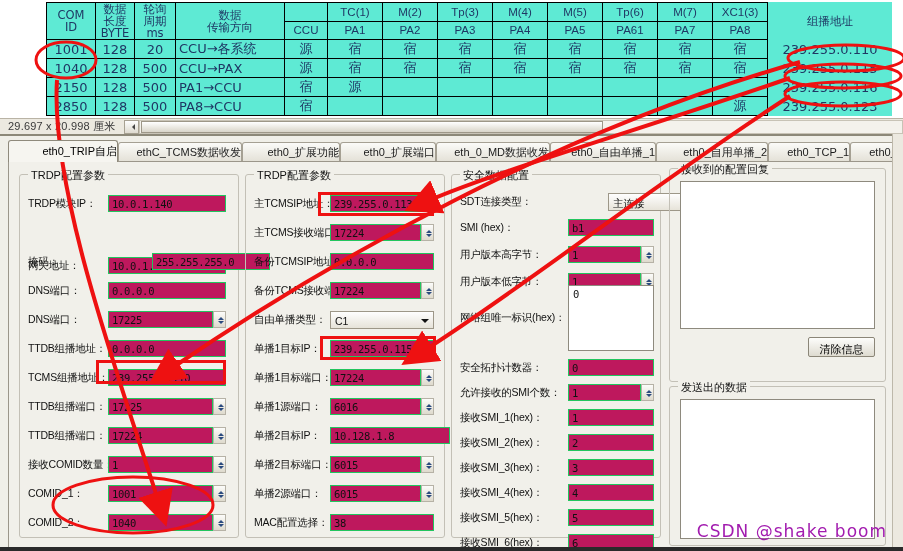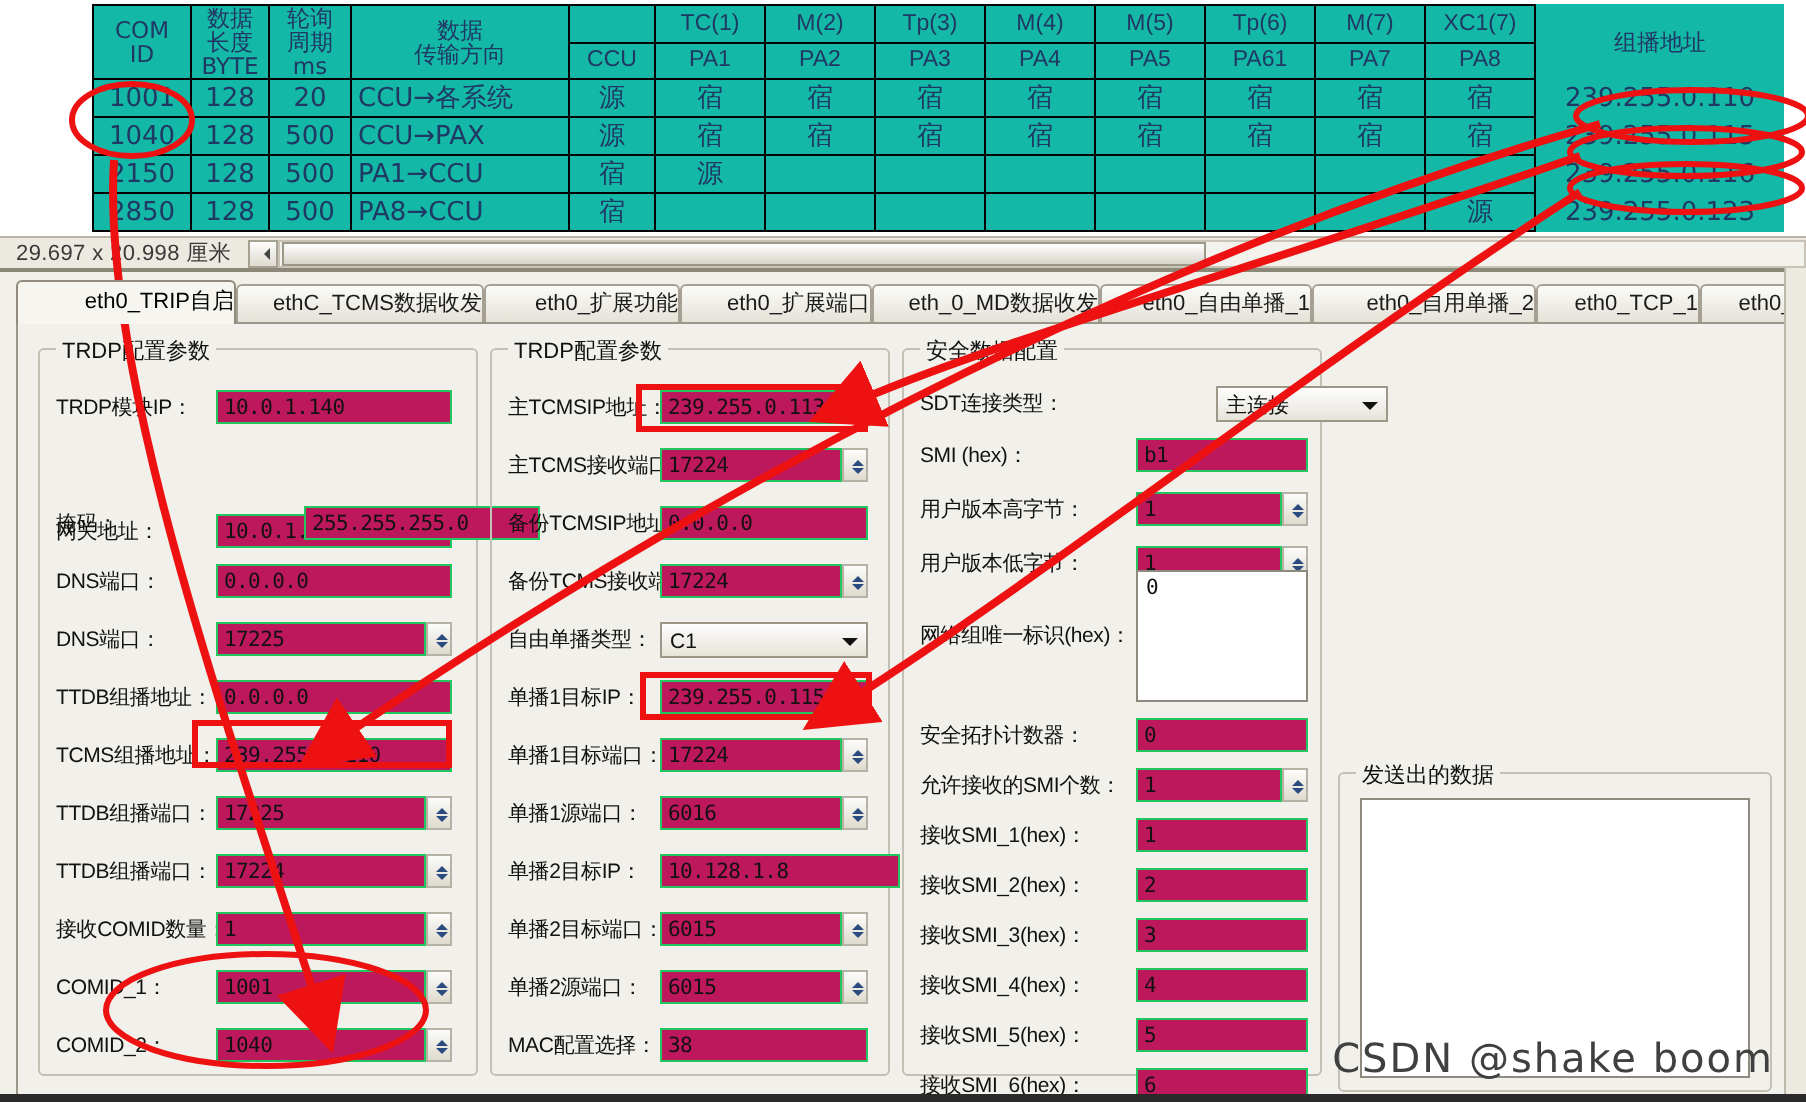--- a/index.html
+++ b/index.html
@@ -9,21 +9,21 @@
     font-family:"Liberation Sans","DejaVu Sans",sans-serif;
     font-size:11px;color:#000;
     position:relative;
   }
   
   #sheet-region{position:absolute;left:0;top:0;width:903px;height:118px;background:#ffffff;}
   #sheet-left-gutter{position:absolute;left:0;top:0;width:46px;height:118px;background:#ffffff;}
   table.grid{
     position:absolute;left:46px;top:2px;border-collapse:collapse;
     font-family:"Liberation Sans","DejaVu Sans",sans-serif;
-    background:#14b8a6;
+    background:#5eead4;
   }
   table.grid th,table.grid td{
     border:1px solid #000;text-align:center;vertical-align:middle;
     padding:0 2px;font-weight:normal;color:#17375e;white-space:nowrap;
   }
   table.grid th{font-size:11.5px;line-height:12px;color:#1f3864;}
   table.grid td{font-size:13px;height:17px;color:#1f3864;font-family:"DejaVu Sans",sans-serif;}
   td.cjk,th.cjk{font-family:"DejaVu Sans","Liberation Sans",sans-serif;}
   .hdr-com{width:44px;font-size:11px;line-height:12px;}
   .hdr-len{width:34px;font-size:12px;line-height:13px;}
@@ -76,21 +76,21 @@
     font-size:10.5px;color:#111;padding:0 18px 0 4px;box-sizing:border-box;white-space:nowrap;overflow:hidden;
   }
   .combo .arrow{position:absolute;right:4px;top:7px;border:4px solid transparent;border-top-color:#111;}
   .memo{position:absolute;background:#fff;border:1px solid #8e8a7e;box-sizing:border-box;font-size:10.5px;color:#111;padding:2px 4px;
         font-family:"DejaVu Sans Mono","Liberation Mono",monospace;}
   .btn{position:absolute;height:20px;line-height:20px;text-align:center;font-size:11px;color:#000;
        background:linear-gradient(#fdfdfb,#dedbd0);border:1px solid #8b8678;border-radius:2px;white-space:nowrap;}
   
   svg#annot{position:absolute;left:0;top:0;width:903px;height:551px;pointer-events:none;}
   .hl-rect{position:absolute;border:3px solid #ee1111;box-sizing:border-box;pointer-events:none;}
-  #watermark{position:absolute;right:16px;bottom:10px;font-size:20px;color:#404040;letter-spacing:1px;font-family:"DejaVu Sans",sans-serif;}
+  #watermark{position:absolute;right:16px;bottom:10px;font-size:17px;color:#a21caf;letter-spacing:1px;font-family:"DejaVu Sans",sans-serif;}
   #win-edge-r{position:absolute;right:0;top:134px;width:10px;height:417px;background:#ece9e0;border-left:1px solid #bdb8aa;}
   #win-edge-b{position:absolute;left:0;bottom:0;width:903px;height:4px;background:#2a2a2a;}
 </style>
 </head>
 <body>
 
 <div id="sheet-region">
   <div id="sheet-left-gutter"></div>
   <table class="grid">
     <thead>
@@ -114,21 +114,21 @@
           <div>传输方向</div>
         </th>
         <th class="hdr-ccu"></th>
         <th class="hdr-pa">TC(1)</th>
         <th class="hdr-pa">M(2)</th>
         <th class="hdr-pa">Tp(3)</th>
         <th class="hdr-pa">M(4)</th>
         <th class="hdr-pa">M(5)</th>
         <th class="hdr-pa">Tp(6)</th>
         <th class="hdr-pa">M(7)</th>
-        <th class="hdr-pa">XC1(7)</th>
+        <th class="hdr-pa">XC1(3)</th>
         <th class="hdr-mcast cjk" rowspan="2">组播地址</th>
       </tr>
       <tr>
         <th class="hdr-ccu">CCU</th>
         <th class="hdr-pa">PA1</th>
         <th class="hdr-pa">PA2</th>
         <th class="hdr-pa">PA3</th>
         <th class="hdr-pa">PA4</th>
         <th class="hdr-pa">PA5</th>
         <th class="hdr-pa">PA61</th>
@@ -404,20 +404,25 @@
             <span class="lbl">接收SMI_5(hex)：</span>
             <div class="fld" style="left: 116px; width: 86px;">5</div>
           </div>
           <div class="row" style="top: 359px;">
             <span class="lbl">接收SMI_6(hex)：</span>
             <div class="fld" style="left: 116px; width: 86px;">6</div>
           </div>
         </div>
     </div>
 
+    <div class="groupbox" id="gb-reply" style="left:660px;top:6px;width:215px;height:212px;">
+      <span class="group-title">接收到的配置回复</span>
+      <div class="memo" style="left:10px;top:12px;width:195px;height:148px;"></div>
+      <button class="btn" style="left:138px;top:168px;width:67px;">清除信息</button>
+    </div>
 
     <div class="groupbox" id="gb-send" style="left:660px;top:224px;width:215px;height:158px;">
       <span class="group-title">发送出的数据</span>
       <div class="memo" style="left:10px;top:12px;width:195px;height:140px;"></div>
     </div>
 
   </div>
 </div>
 <div id="win-edge-r"></div>
 <div id="win-edge-b"></div>

